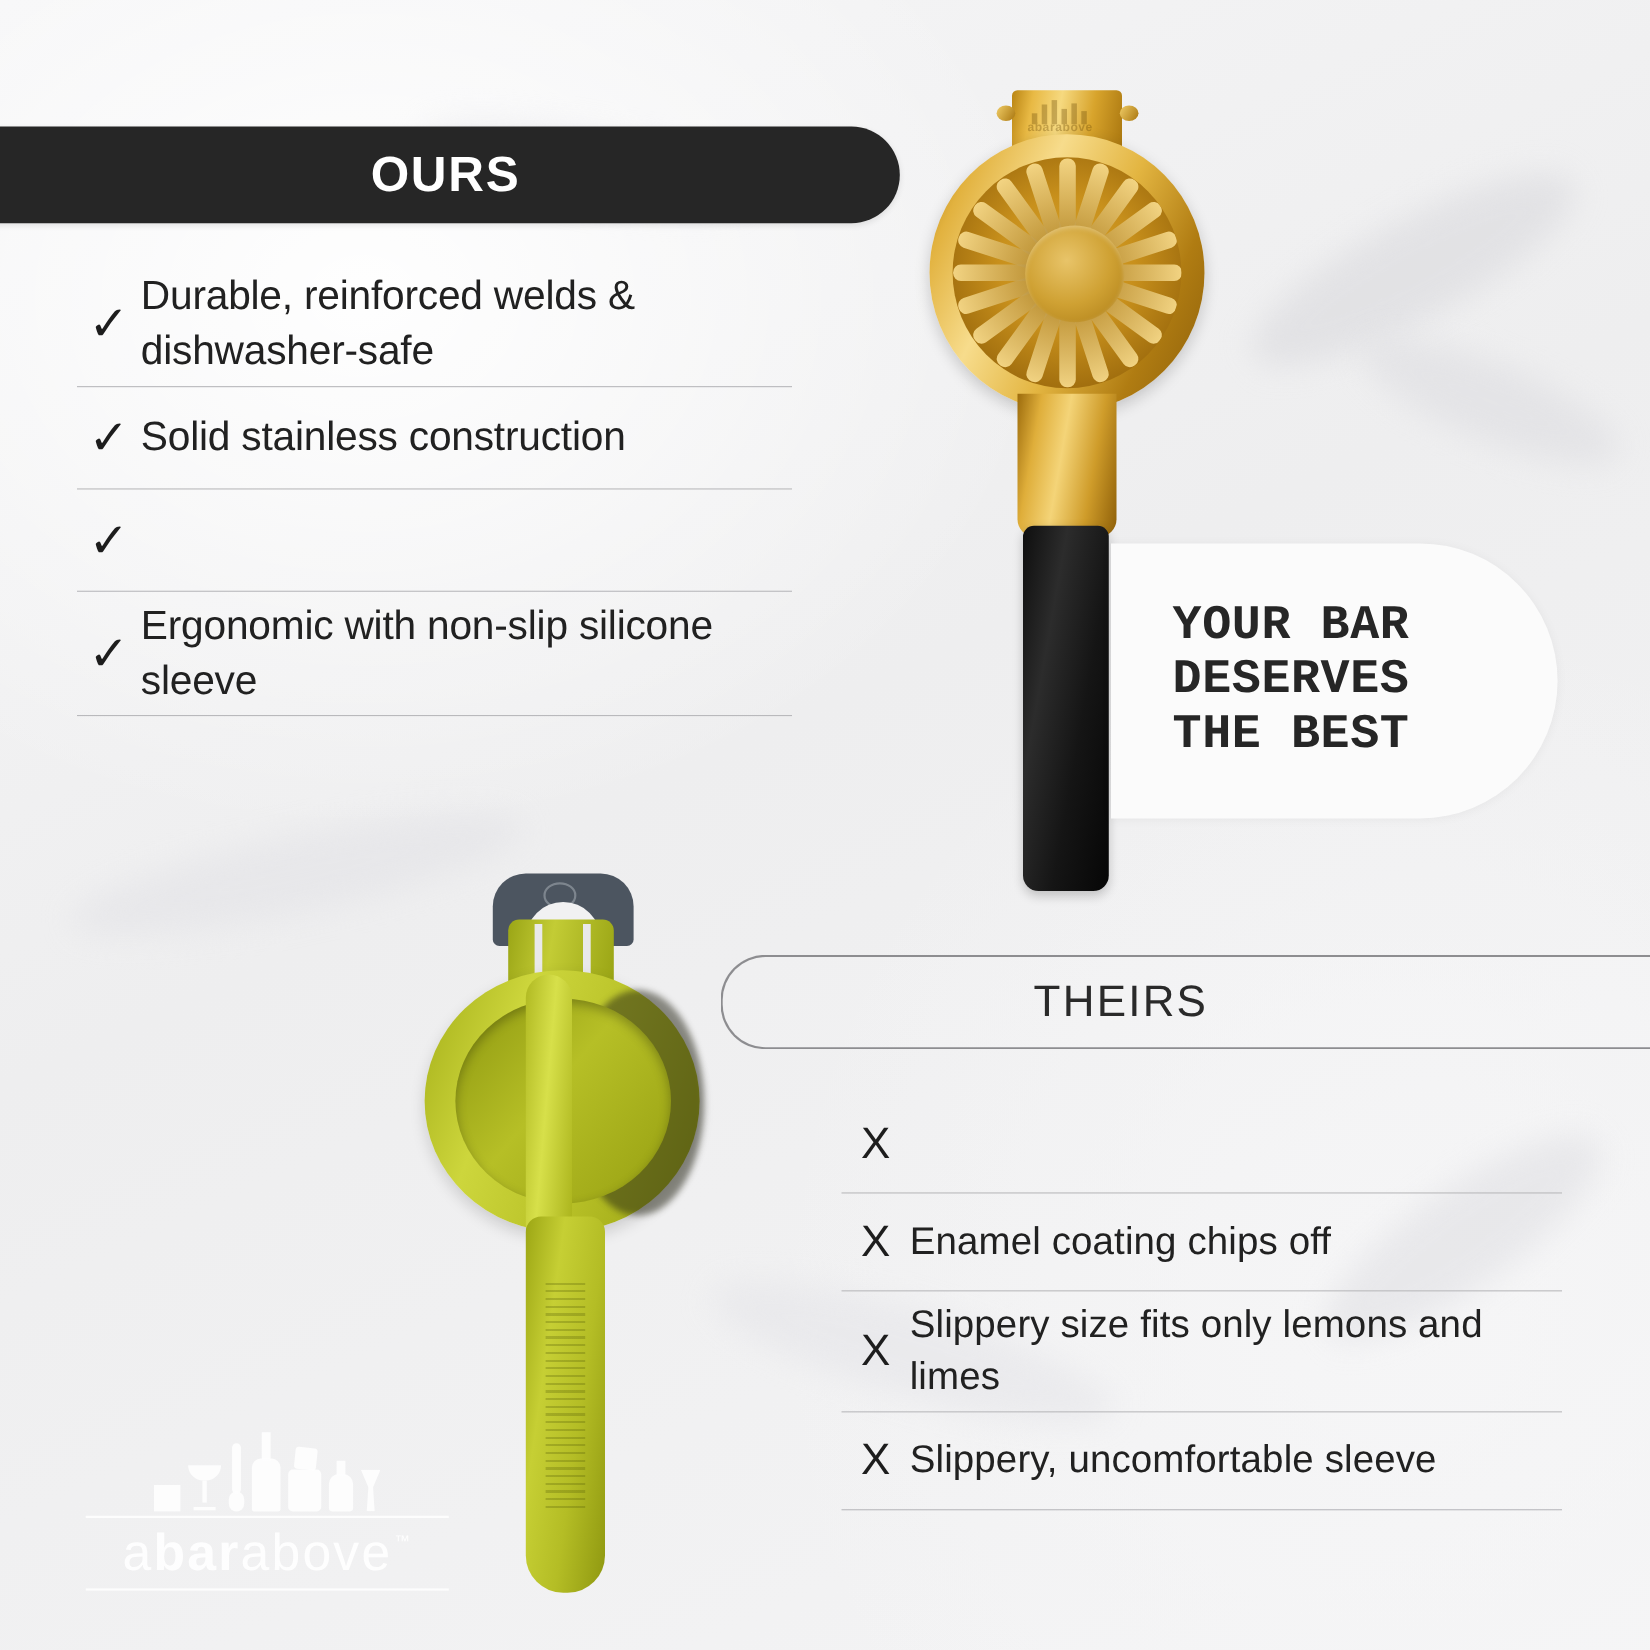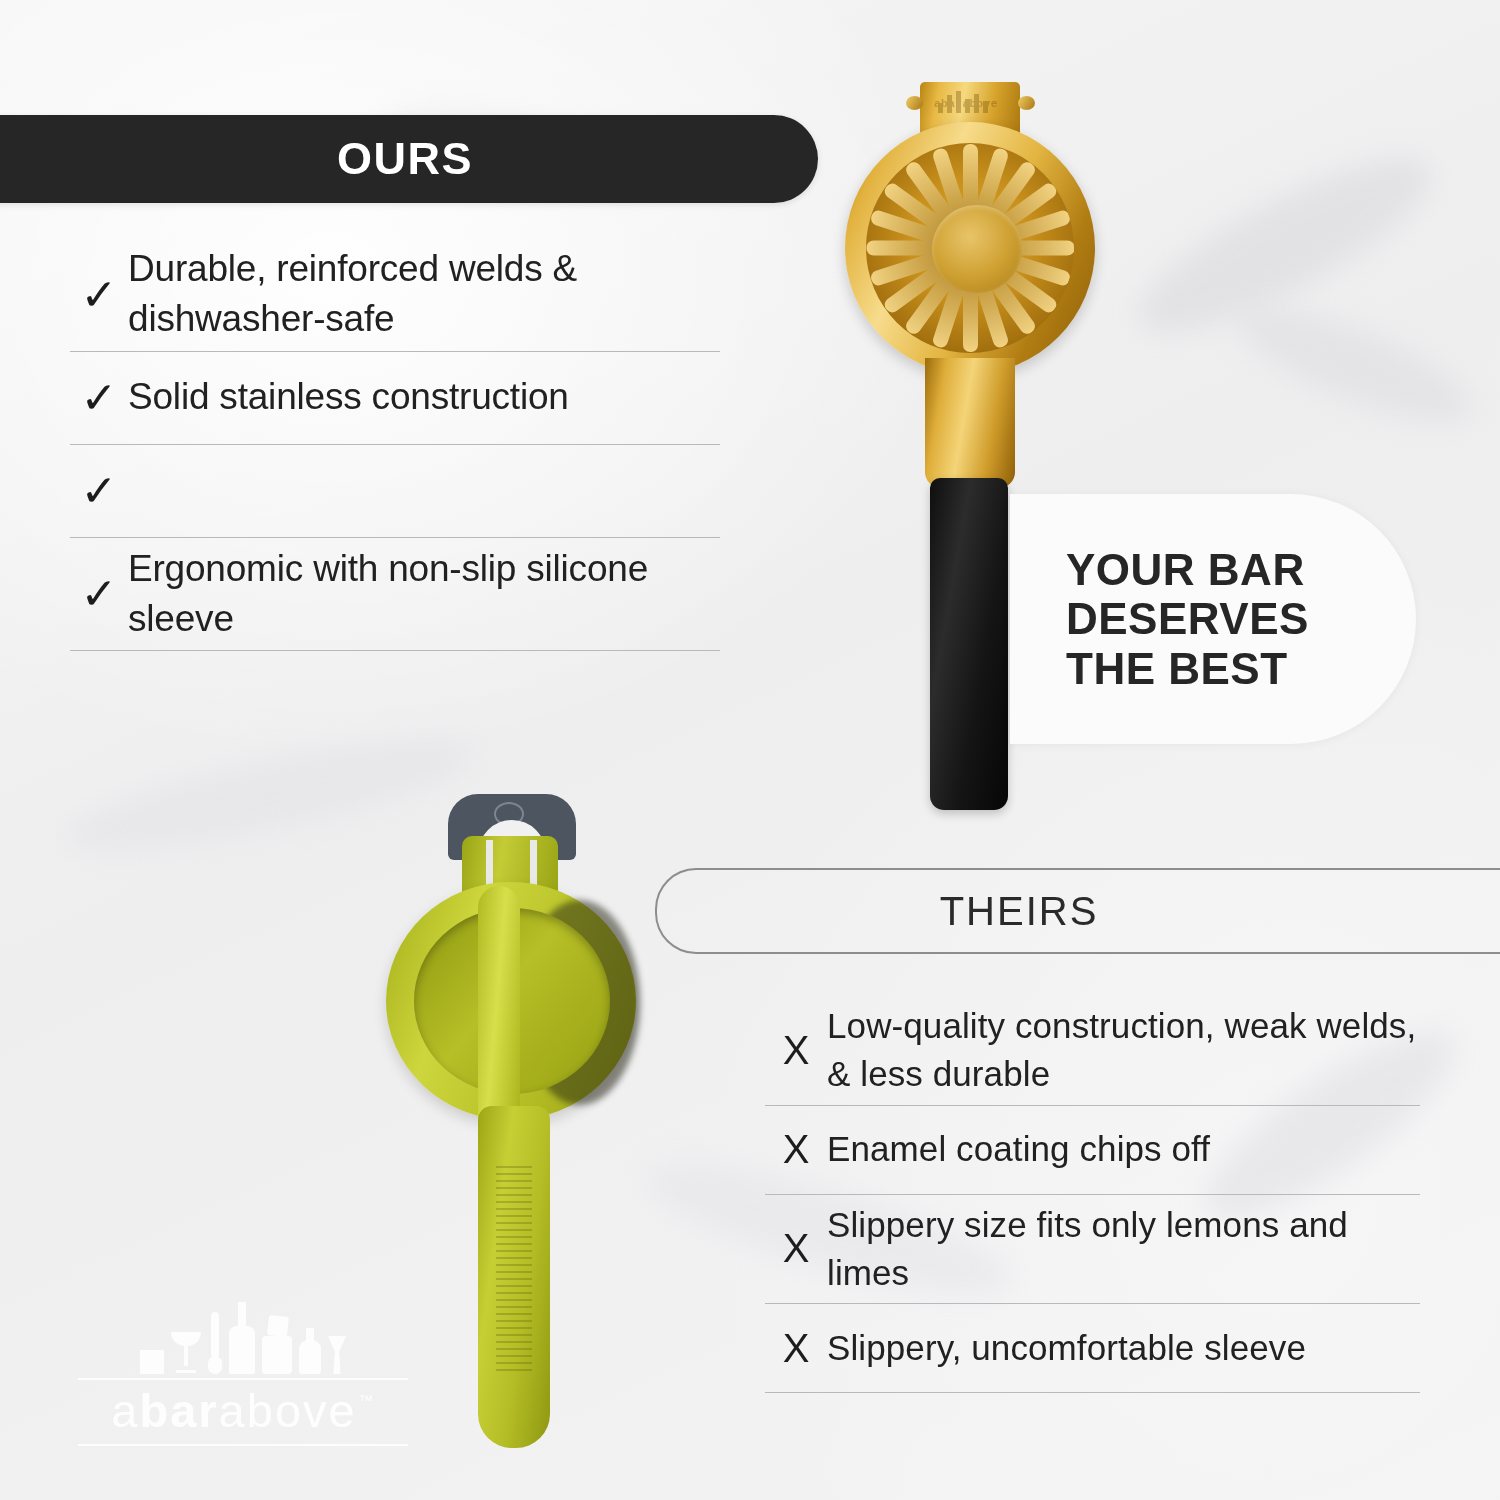--- a/index.html
+++ b/index.html
@@ -46,20 +46,21 @@
   .badge{
     position:absolute;left:1010px;top:494px;width:406px;height:250px;
     background:#fbfbfb;border-radius:0 125px 125px 0;z-index:6;
     display:flex;flex-direction:column;justify-content:center;
     padding-left:56px;box-sizing:border-box;
     box-shadow:0 1px 10px rgba(0,0,0,.05);
   }
   .badge .line{
     color:#262626;font-size:44px;font-weight:bold;line-height:1.12;
     letter-spacing:.5px;
+    font-family:Liberation Mono, monospace;
   }
 
   
   .list{position:absolute;z-index:4;}
   .list .row{display:flex;align-items:center;box-sizing:border-box;}
   .list .mark{
     flex:0 0 auto;display:flex;align-items:center;justify-content:center;
     color:#1d1d1d;
   }
   .list .txt{color:#212121;}
@@ -94,21 +95,21 @@
   #gold{position:absolute;left:820px;top:70px;width:300px;height:760px;z-index:3;}
   #gold .tab{
     position:absolute;left:100px;top:12px;width:100px;height:58px;border-radius:5px 5px 0 0;
     background:linear-gradient(100deg,#b98412 0%,#e8b944 18%,#f6d97f 42%,#d8a42c 70%,#a9760f 100%);
   }
   #gold .pin{position:absolute;top:26px;width:17px;height:14px;border-radius:50%;
     background:linear-gradient(120deg,#f0cc66,#a9760f);}
   #gold .pin.l{left:86px;} #gold .pin.r{left:198px;}
   #gold .engrave{position:absolute;left:112px;top:22px;width:78px;height:34px;opacity:.34;}
   #gold .engrave .bar{position:absolute;bottom:13px;background:#6d4c08;width:5px;}
-  #gold .engrave .etxt{position:absolute;bottom:16px;left:2px;color:#6d4c08;font-size:11px;font-weight:bold;letter-spacing:.5px;font-family:Liberation Mono, monospace;}
+  #gold .engrave .etxt{position:absolute;bottom:4px;left:2px;color:#6d4c08;font-size:11px;font-weight:bold;letter-spacing:.5px;}
   #gold .ring{
     position:absolute;left:25px;top:52px;width:250px;height:252px;border-radius:50%;
     background:linear-gradient(115deg,#a9760f 0%,#e2b23f 14%,#f7dc8c 34%,#e3b541 56%,#b07c12 78%,#8c5f0a 100%);
     box-shadow:0 5px 14px rgba(0,0,0,.18);
   }
   #gold .bowl{
     position:absolute;left:46px;top:73px;width:208px;height:210px;border-radius:50%;
     background:radial-gradient(circle at 50% 46%, #d9a62b 0%, #c8901c 40%, #a3700f 72%, #8a5c09 100%);
     overflow:hidden;
   }
@@ -284,21 +285,20 @@
   <div class="line">THE BEST</div>
 </div>
 
 <div class="theirs-pill">
   <div class="label">THEIRS</div>
 </div>
 
 <div class="list" id="theirs-list">
   <div class="row">
     <div class="mark">X</div>
-    <div class="txt">Low-quality construction, weak welds, &amp; less durable</div>
   </div>
   <div class="rule"></div>
   <div class="row">
     <div class="mark">X</div>
     <div class="txt">Enamel coating chips off</div>
   </div>
   <div class="rule"></div>
   <div class="row">
     <div class="mark">X</div>
     <div class="txt">Slippery size fits only lemons and limes</div>

